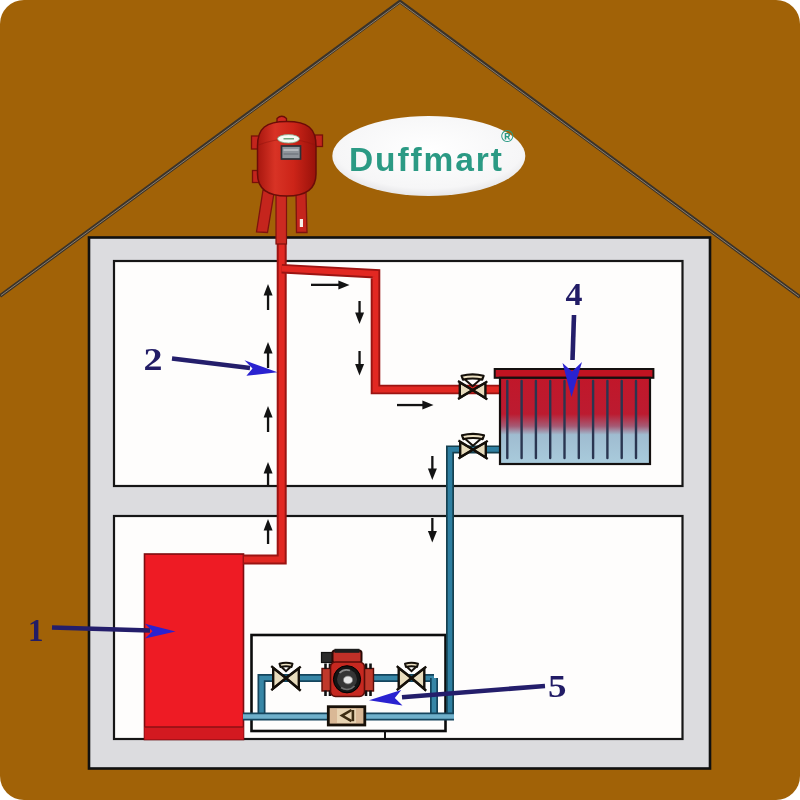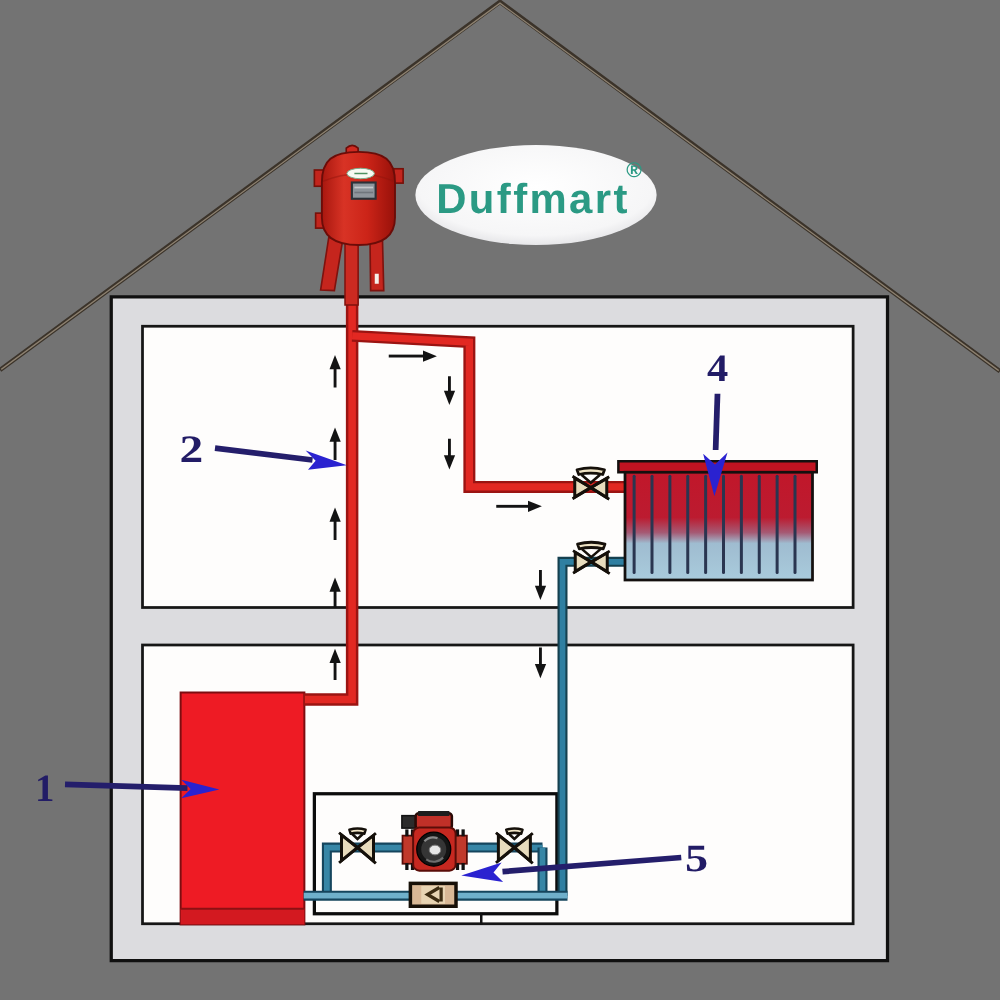--- a/index.html
+++ b/index.html
@@ -1,17 +1,17 @@
 <!DOCTYPE html>
 <html><head>
 <meta charset="utf-8">
 <style>
   html,body{margin:0;padding:0;background:#ffffff;}
-  #stage{position:relative;width:800px;height:800px;background:#737373;overflow:hidden;
-         font-family:"Liberation Sans", sans-serif;}
+  #stage{position:relative;width:800px;height:800px;background:#a16207;overflow:hidden;
+         font-family:"Liberation Sans", sans-serif;border-radius:24px;}
   svg{position:absolute;left:0;top:0;}
 </style>
 </head>
 <body>
 <div id="stage">
 <svg width="800" height="800" viewBox="0 0 800 800">
   <defs>
     <linearGradient id="radGrad" x1="0" y1="0" x2="0" y2="1">
       <stop offset="0" stop-color="#c1172a"></stop>
       <stop offset="0.42" stop-color="#bc1b30"></stop>

